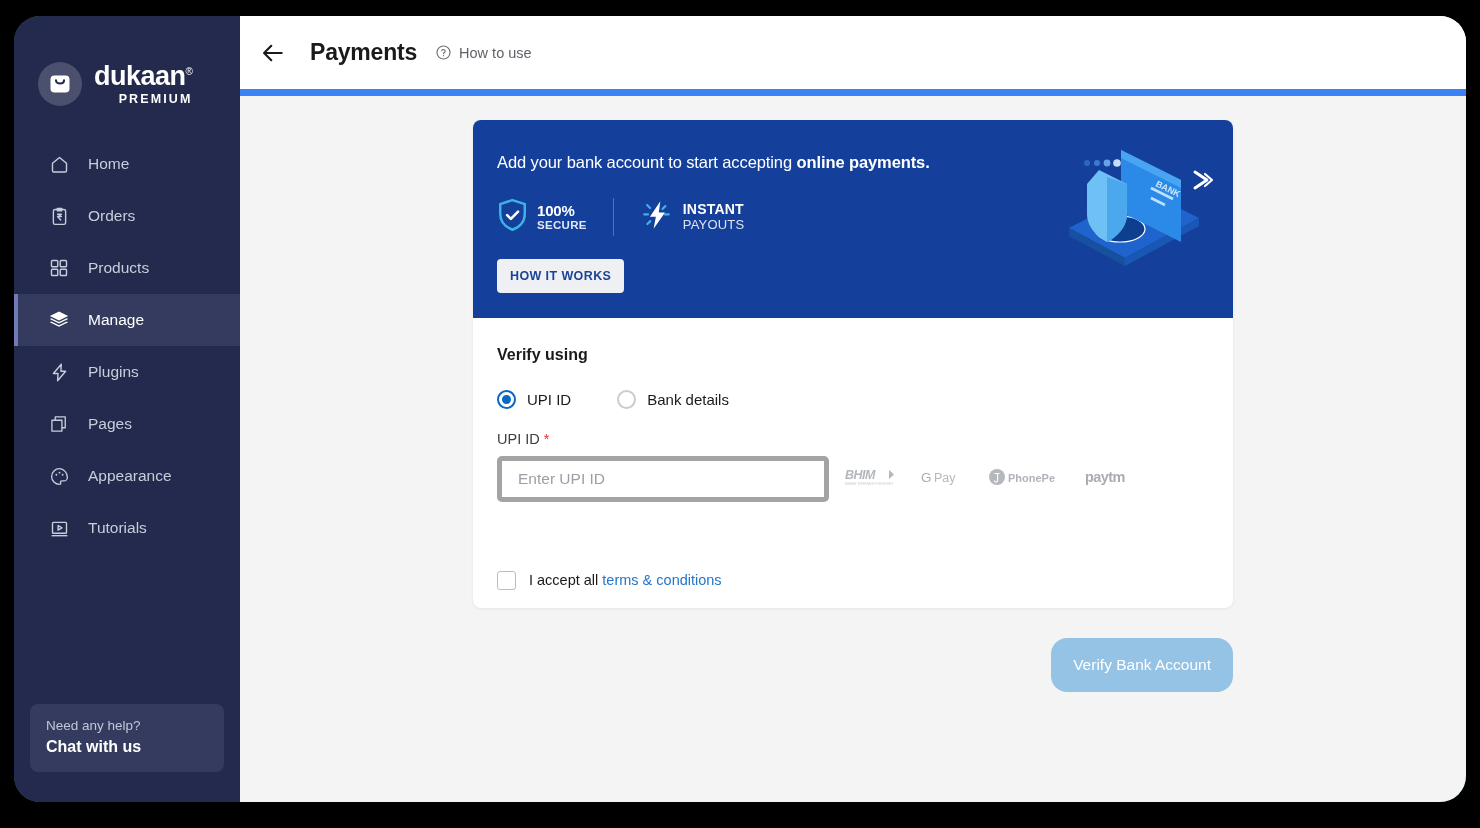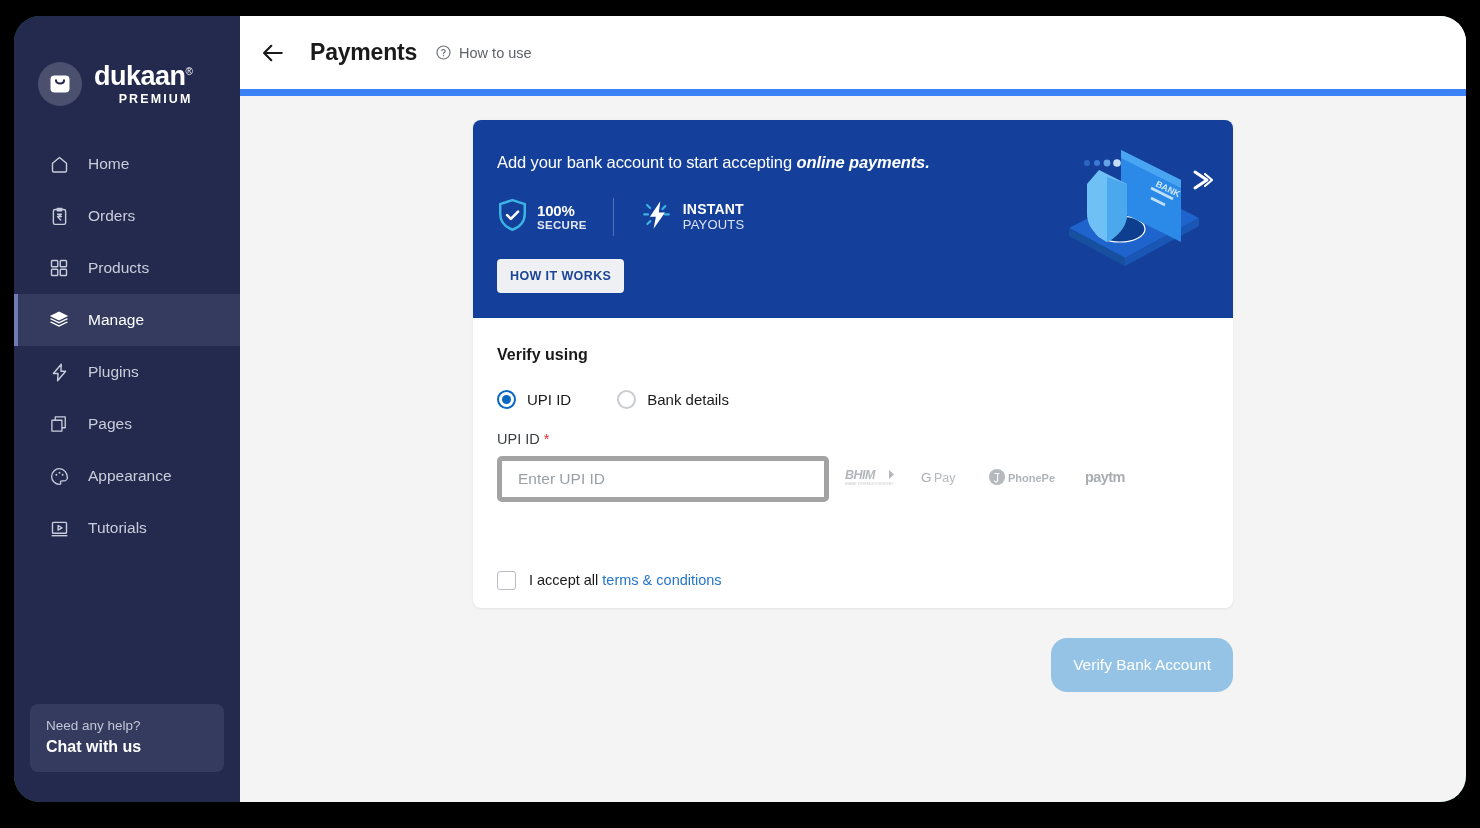--- a/index.html
+++ b/index.html
@@ -99,21 +99,21 @@
     background: #fff; border-radius: 8px; overflow: hidden;
     box-shadow: 0 1px 3px rgba(0,0,0,0.07);
   }
 
   
   .banner {
     background: #14409b; position: relative; height: 198px;
     padding: 33px 0 0 24px; color: #fff; overflow: hidden;
   }
   .banner-title { font-size: 16.5px; font-weight: 400; letter-spacing: -0.1px; }
-  .banner-title b { font-weight: 700; font-style: italic; }
+  .banner-title b { font-weight: 700; }
   .badges { display: flex; align-items: center; margin-top: 26px; }
   .badge { display: flex; align-items: center; }
   .badge-txt { margin-left: 9px; line-height: 1.08; }
   .badge-l1 { font-size: 15px; font-weight: 700; letter-spacing: -0.2px; }
   .badge-l2 { font-size: 11.5px; font-weight: 700; letter-spacing: 0.3px; color: #e2e6f3; }
   .badge-l1b { font-size: 14px; font-weight: 700; letter-spacing: 0.2px; }
   .badge-l2b { font-size: 13px; font-weight: 400; letter-spacing: 0.2px; color: #dde2f0; }
   .badge-sep { width: 1px; height: 38px; background: #5570b8; margin: 0 26px; }
   .how-btn {
     margin-top: 23px; display: inline-block;

